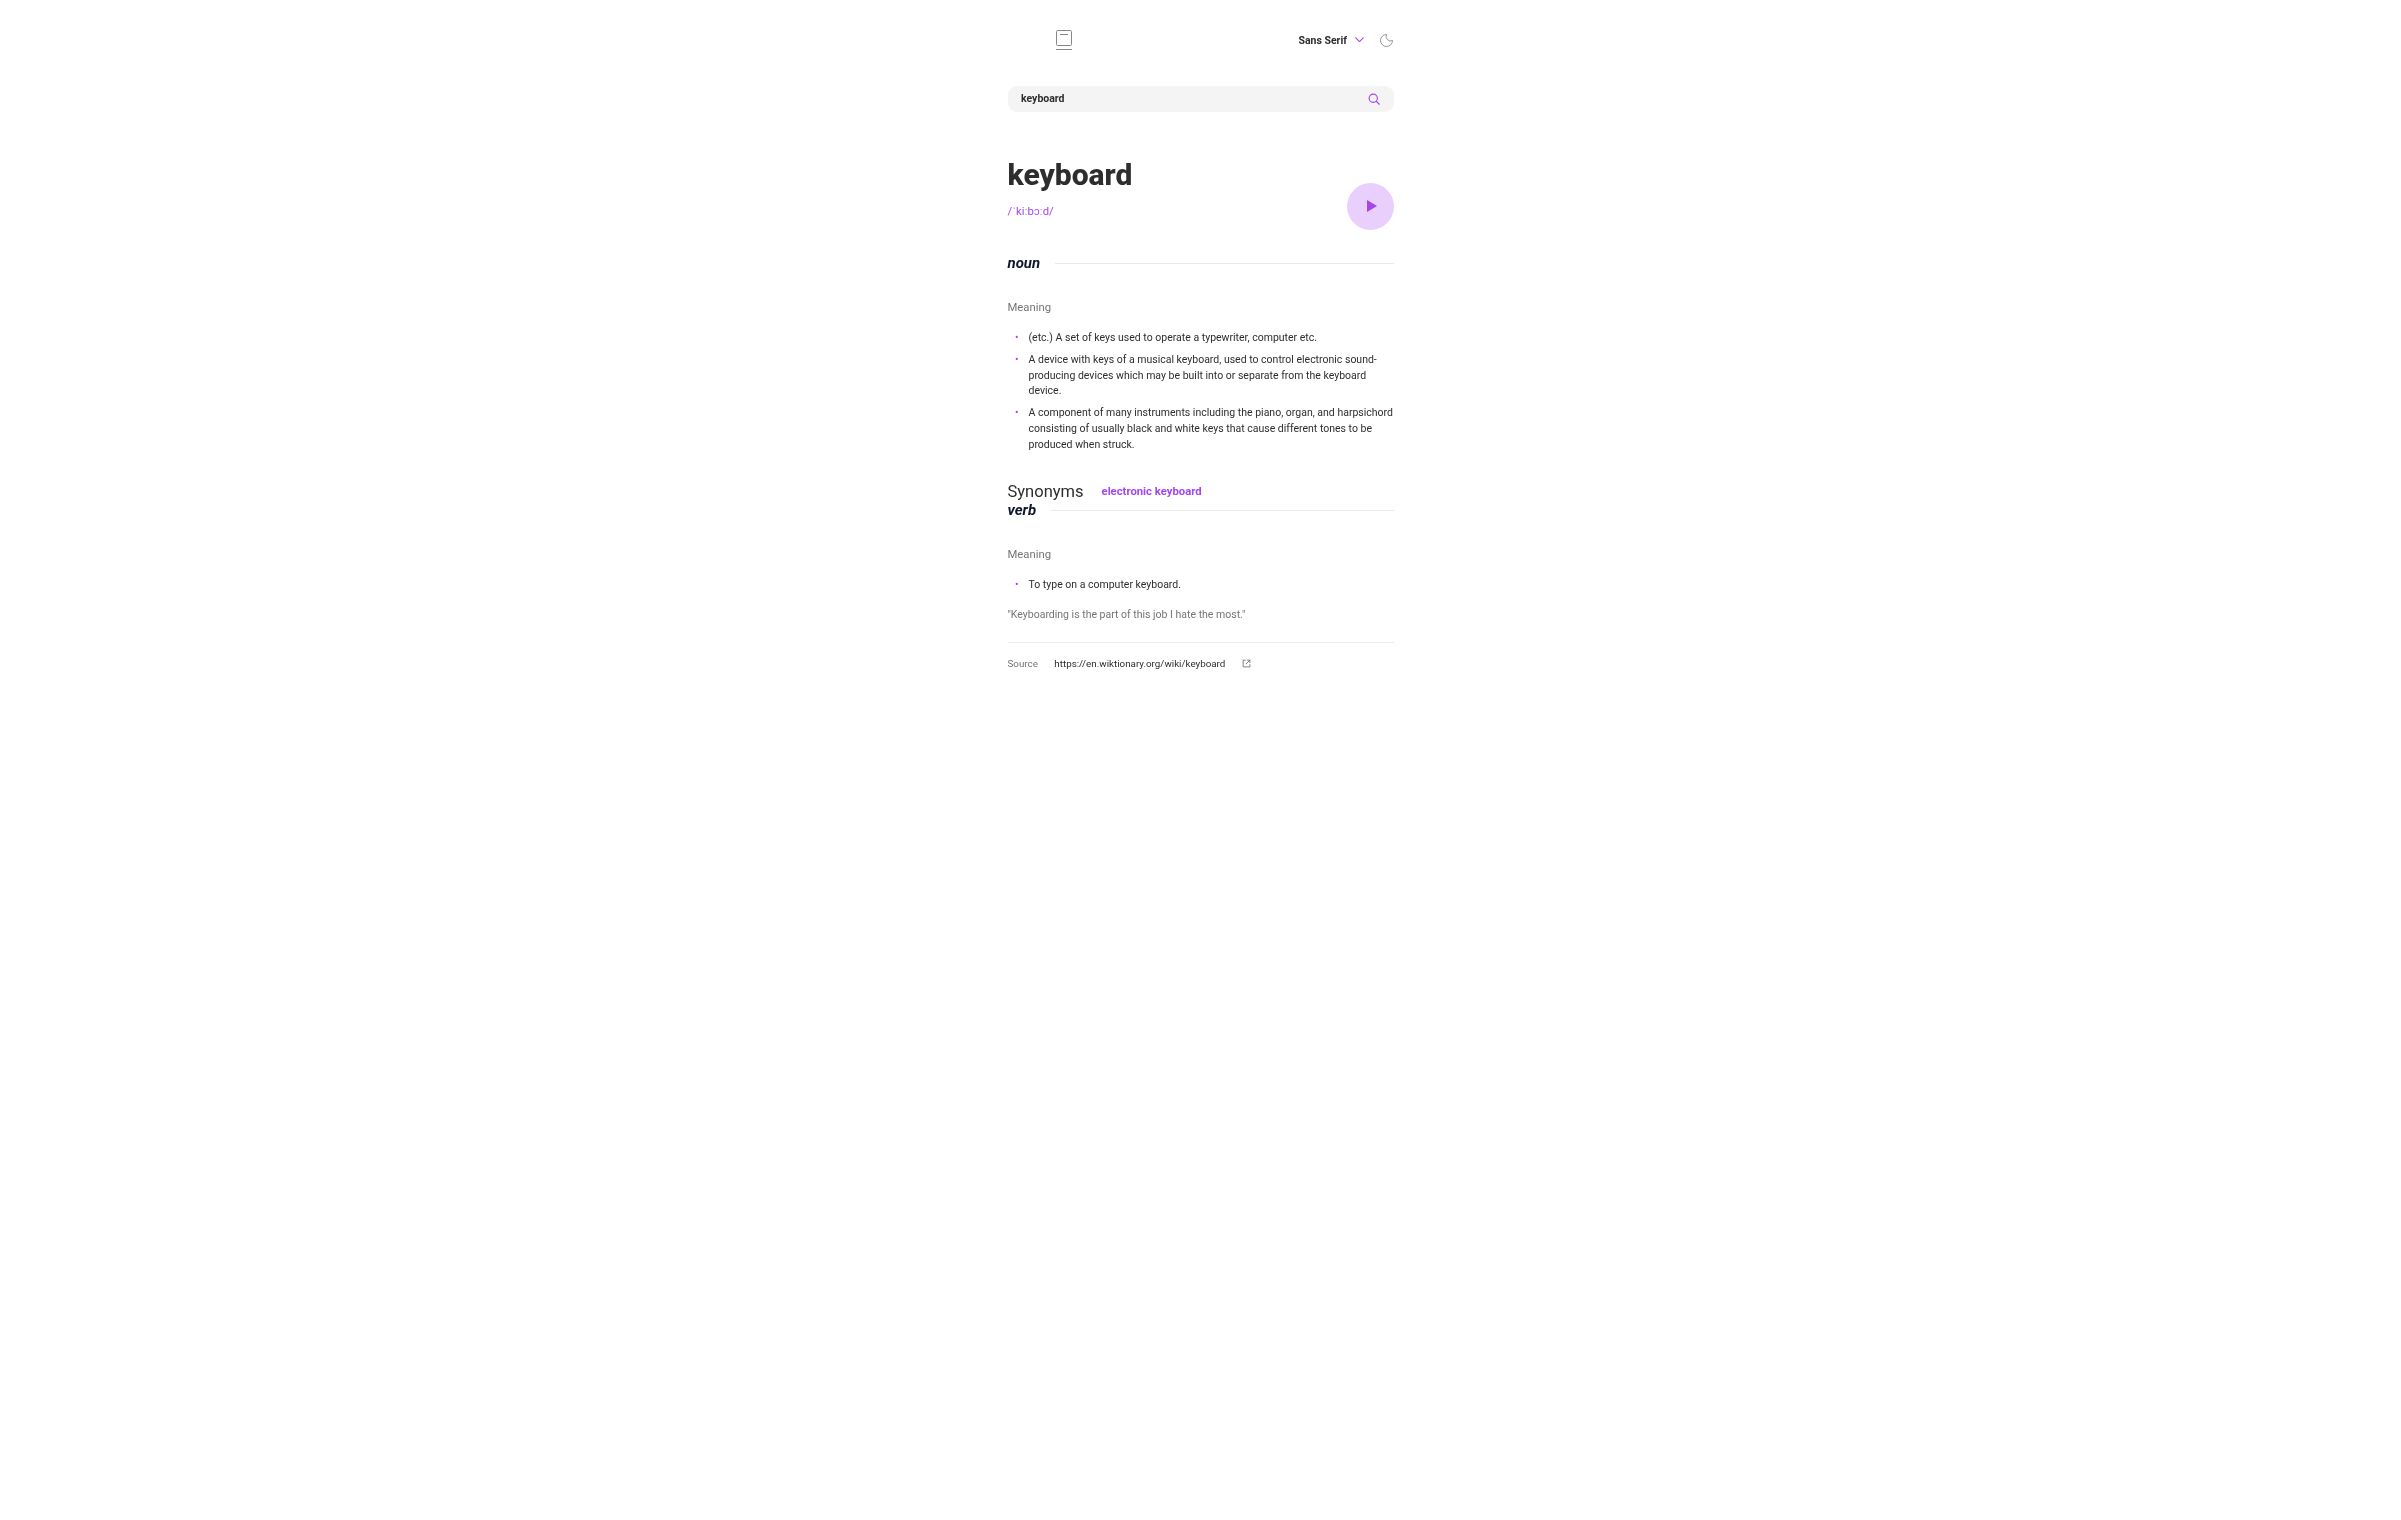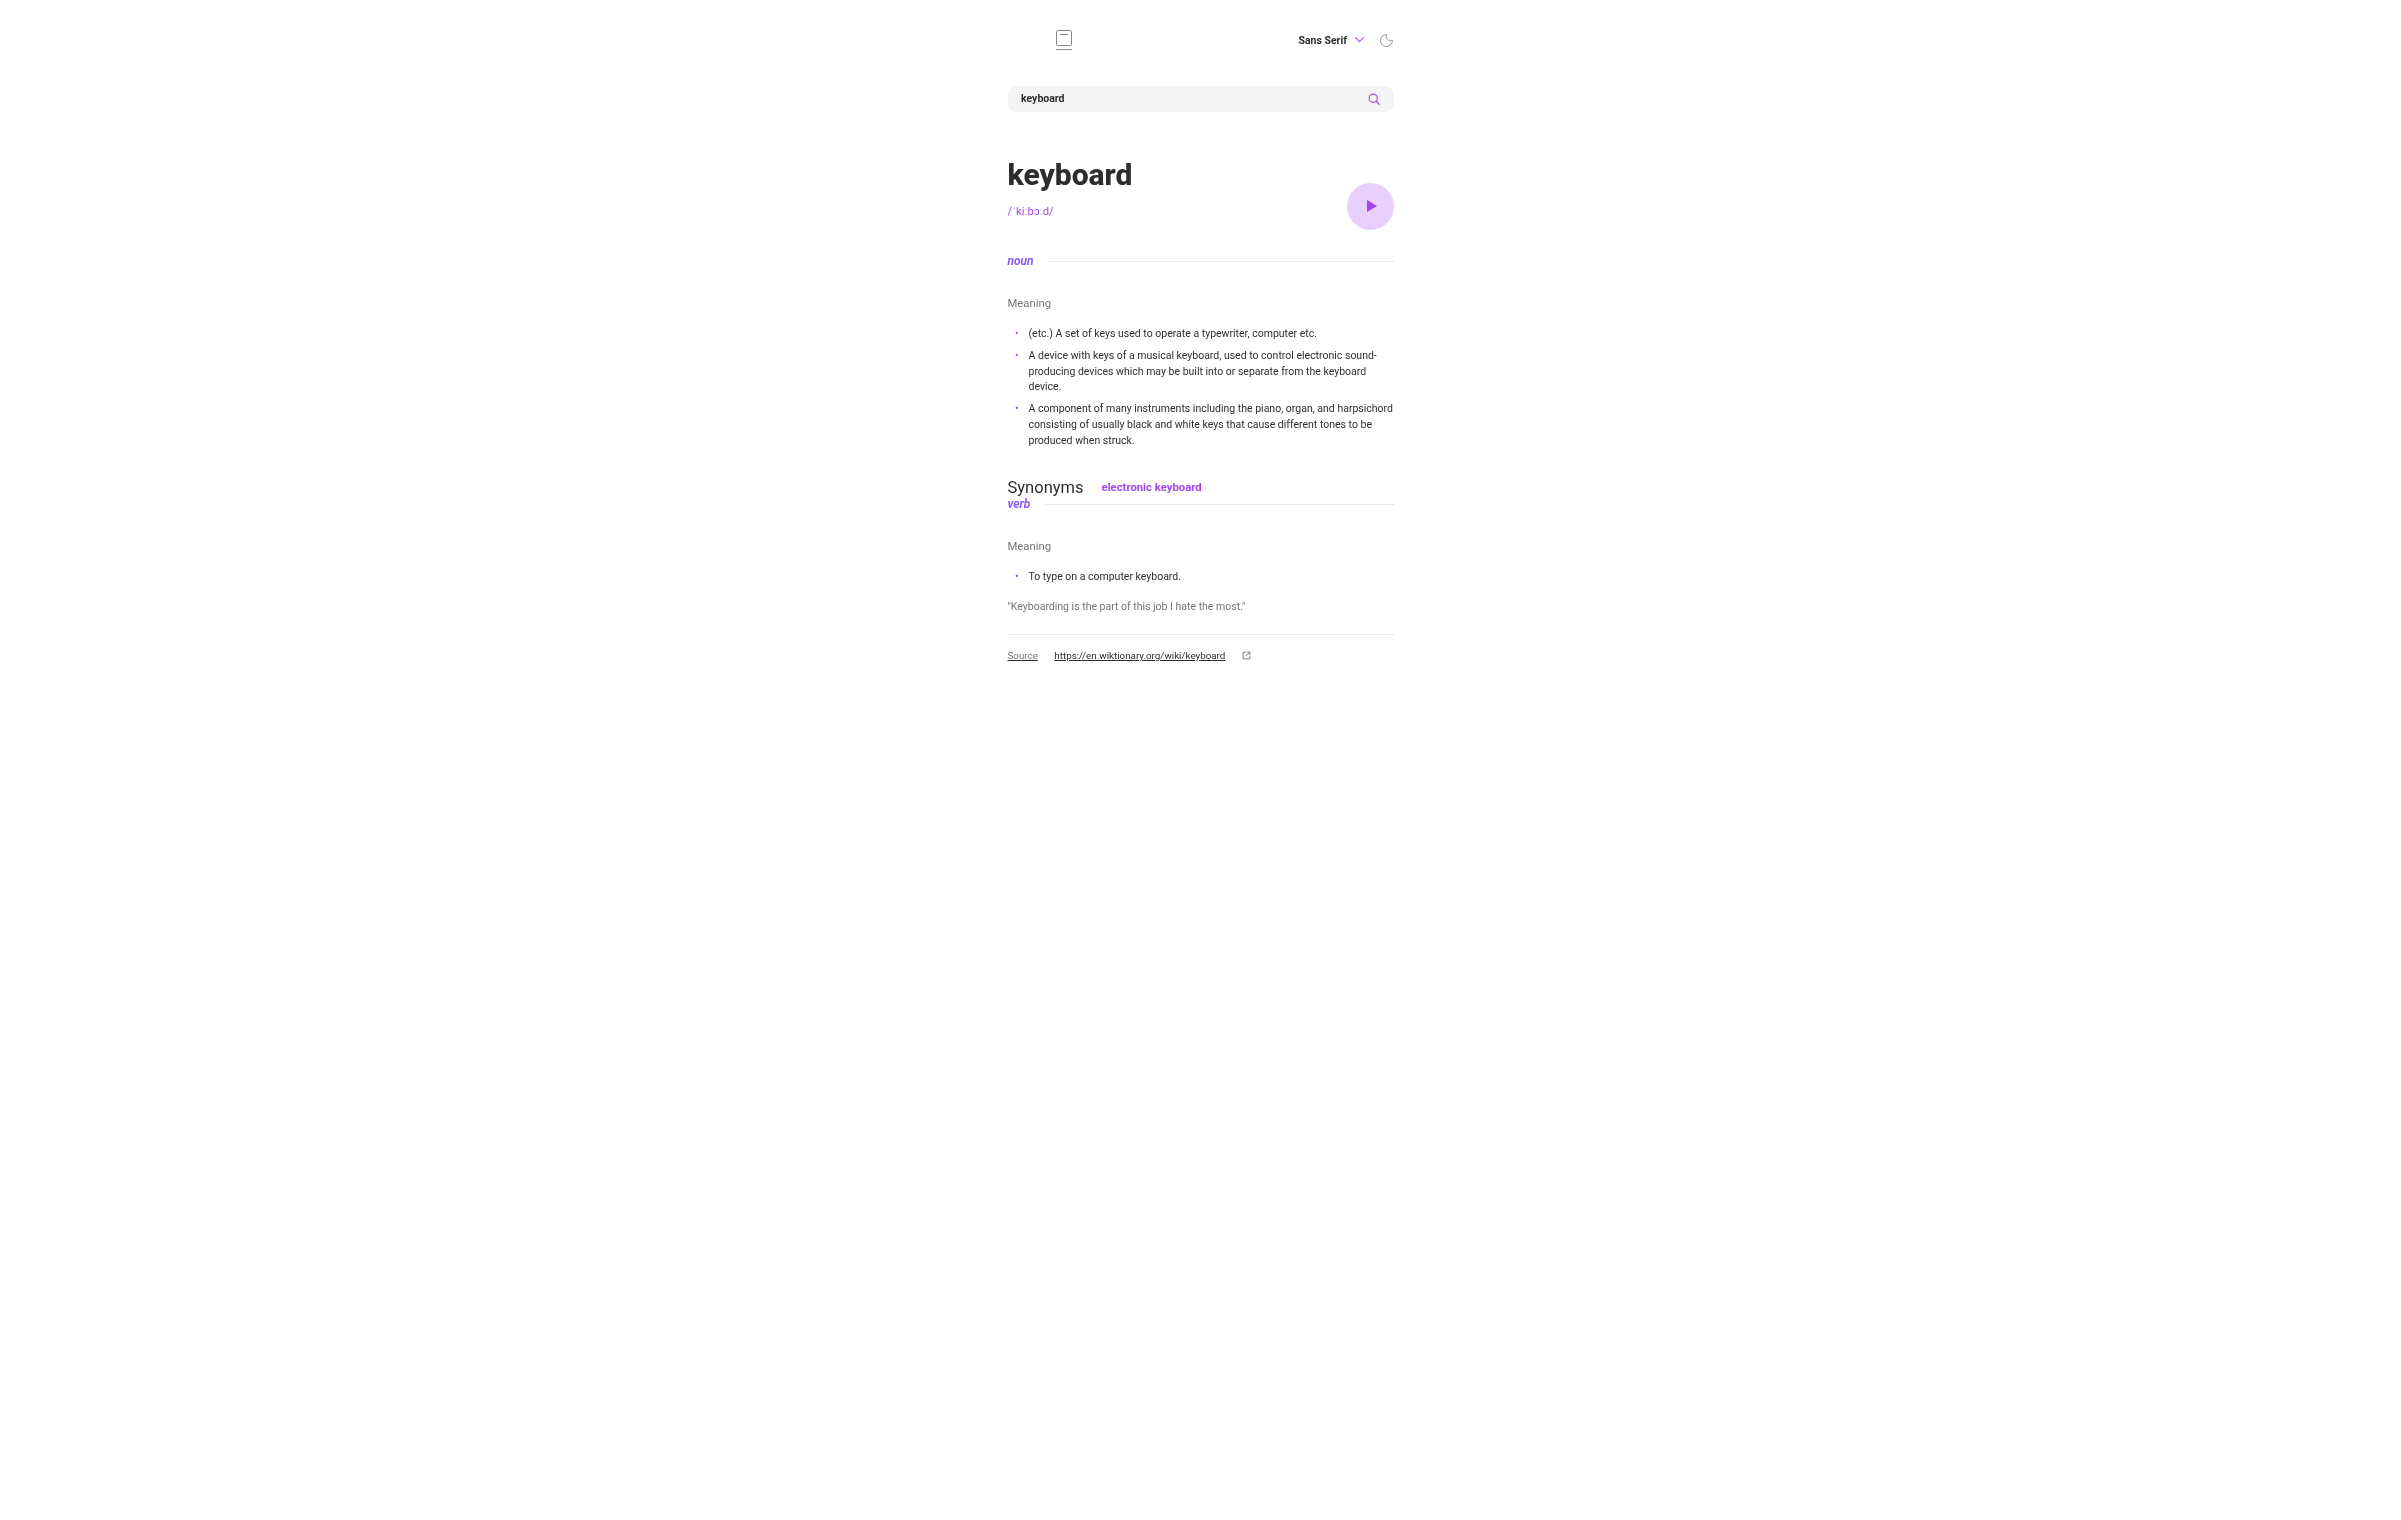--- a/index.html
+++ b/index.html
@@ -135,24 +135,24 @@
     border-bottom: 6.8px solid transparent;
     margin-left: 3px;
   }
   .pos-row {
     display: flex;
     align-items: center;
     gap: 15px;
     margin-bottom: 28.5px;
   }
   .pos-label {
-    font-size: 12px;
+    font-size: 15px;
     font-weight: 700;
     font-style: italic;
-    color: #8b5cf6;
+    color: #0f172a;
   }
   .pos-line {
     flex: 1;
     height: 0.8px;
     background: #e9e9e9;
   }
   .section-label {
     font-size: 11.3px;
     color: #757575;
     font-weight: 400;
@@ -201,21 +201,20 @@
     margin-bottom: 21px;
   }
   .source-row {
     border-top: 0.8px solid #e9e9e9;
     padding-top: 15px;
     display: flex;
     align-items: center;
     gap: 16.5px;
     font-size: 9.8px;
     margin-bottom: 28px;
-    text-decoration: underline;
   }
   .source-label {
     color: #757575;
   }
   .source-link {
     color: #2d2d2d;
     text-decoration: underline;
     text-decoration-color: transparent;
   }
   .external-icon {

